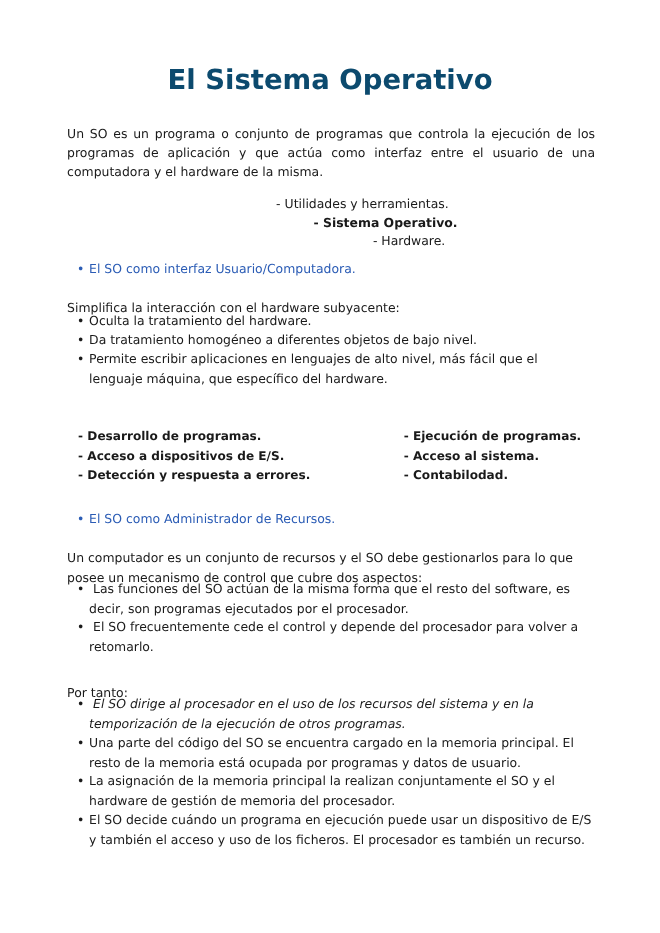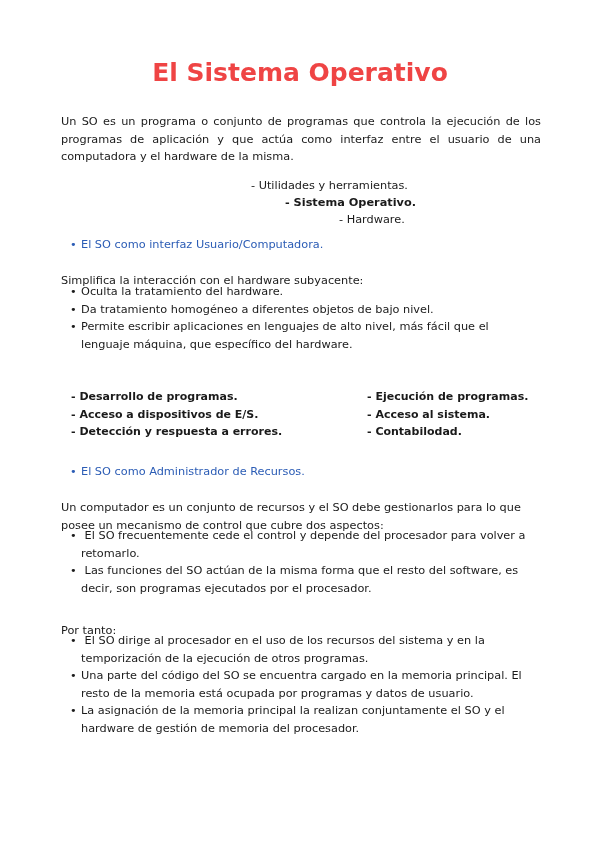--- a/index.html
+++ b/index.html
@@ -3,21 +3,21 @@
   <meta charset="utf-8">
   <style>
     html, body { margin: 0; padding: 0; background: #ffffff; }
     body {
       width: 600px; height: 848px; position: relative; overflow: hidden;
       font-family: "DejaVu Sans", sans-serif; color: #1a1a1a;
     }
     .page { position: absolute; left: 0; top: 0; width: 600px; height: 848px; }
     .title {
       position: absolute; left: 0; width: 600px; top: 58px;
-      text-align: center; font-size: 25px; font-weight: bold; color: #ef4444;
+      text-align: center; font-size: 25px; font-weight: bold; color: #0c4a6e;
       letter-spacing: 0px;
     }
     .txt { font-size: 11.3px; line-height: 17.5px; }
     .intro {
       position: absolute; left: 61px; top: 113px; width: 480px;
       text-align: justify; text-align-last: left;
     }
     .layers { position: absolute; top: 177px; left: 0; width: 600px; }
     .layers div { position: absolute; white-space: nowrap; margin-left: 48px; }
     .blue { color: #2b5cb5; }
@@ -76,25 +76,26 @@
     </div>
   </div>
 
   <div class="sec-head txt blue" style="top:463px;">
     <span class="bul"></span><span>El SO como Administrador de Recursos.</span>
   </div>
 
   <div class="para txt" style="top:488px;">Un computador es un conjunto de recursos y el SO debe gestionarlos para  lo que posee un mecanismo de control que cubre dos aspectos:</div>
 
   <ul class="list txt" style="top:527px;">
+    <li style="white-space:pre-wrap;"> Las funciones del SO actúan de la misma forma que el resto del software, es decir, son programas ejecutados por el procesador.</li>
     <li style="white-space:pre-wrap;"> El SO frecuentemente cede el control y depende del procesador para volver a retomarlo.</li>
-    <li style="white-space:pre-wrap;"> Las funciones del SO actúan de la misma forma que el resto del software, es decir, son programas ejecutados por el procesador.</li>
   </ul>
 
   <div class="para txt" style="top:611px;">Por tanto:</div>
 
   <ul class="list txt" style="top:632px;">
-    <li style="white-space:pre-wrap;"> El SO dirige al procesador en el uso de los recursos del sistema y en la temporización de la ejecución de otros programas.</li>
+    <li style="white-space:pre-wrap;font-style:italic;"> El SO dirige al procesador en el uso de los recursos del sistema y en la temporización de la ejecución de otros programas.</li>
     <li>Una parte del código del SO se encuentra cargado en la memoria principal. El resto de la memoria está ocupada por programas y datos de usuario.</li>
     <li>La asignación de la memoria principal la realizan conjuntamente el SO y el hardware de gestión de memoria del procesador.</li>
+    <li>El SO decide cuándo un programa en ejecución puede usar un dispositivo de E/S y también el acceso y uso de los ficheros. El procesador es también un recurso.</li>
   </ul>
 
 </div>
 
 </body></html>

